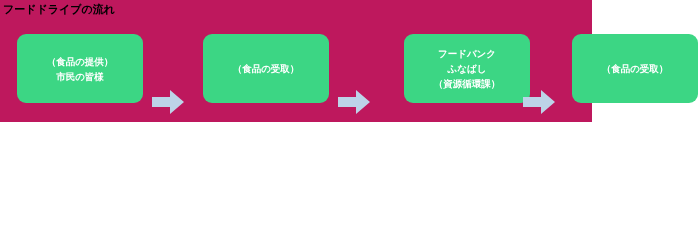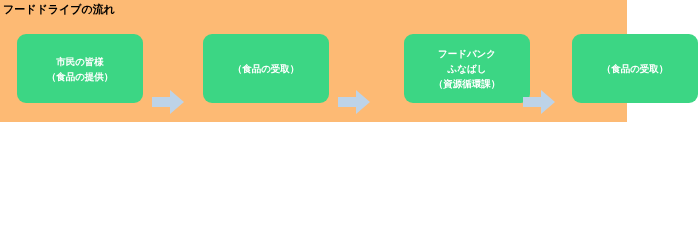--- a/index.html
+++ b/index.html
@@ -12,22 +12,21 @@
     height: 122px;
     background: #ffffff;
     font-family: "Liberation Sans", "DejaVu Sans", sans-serif;
     overflow: hidden;
   }
 
   .canvas {
     position: relative;
     width: 592px;
     height: 122px;
-    background: #fdba74;
-    padding-left: 35px;
+    background: #be185d;
   }
 
   .diagram-title {
     position: absolute;
     left: 3px;
     top: 2px;
     font-size: 11px;
     font-weight: bold;
     color: #000000;
     letter-spacing: 0px;
@@ -88,22 +87,22 @@
 </head>
 <body>
 
 <div class="canvas">
 
   <div class="diagram-title">フードドライブの流れ</div>
 
   <div class="flow-row">
 
     <div class="flow-node node-1">
+      <div class="node-line">（食品の提供）</div>
       <div class="node-line">市民の皆様</div>
-      <div class="node-line">（食品の提供）</div>
     </div>
 
     <div class="flow-arrow arrow-1">
       <svg viewBox="0 0 32 24" xmlns="http://www.w3.org/2000/svg" aria-hidden="true">
         <polygon points="0,7 18,7 18,0 32,12 18,24 18,17 0,17" fill="#bdd3e8"></polygon>
       </svg>
     </div>
 
     <div class="flow-node node-2">
       <div class="node-line">（食品の受取）</div>

